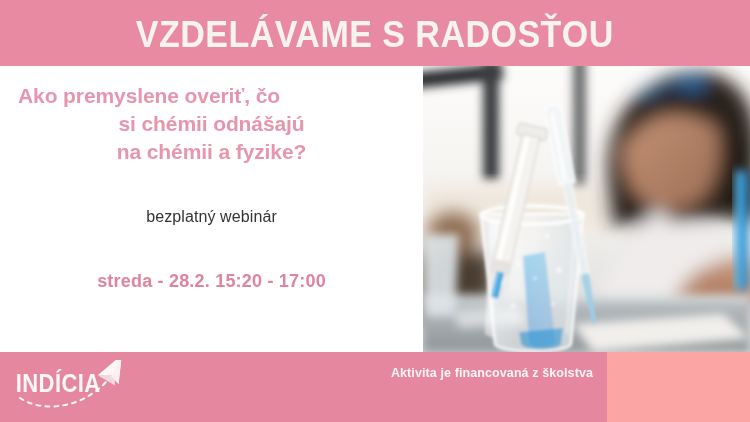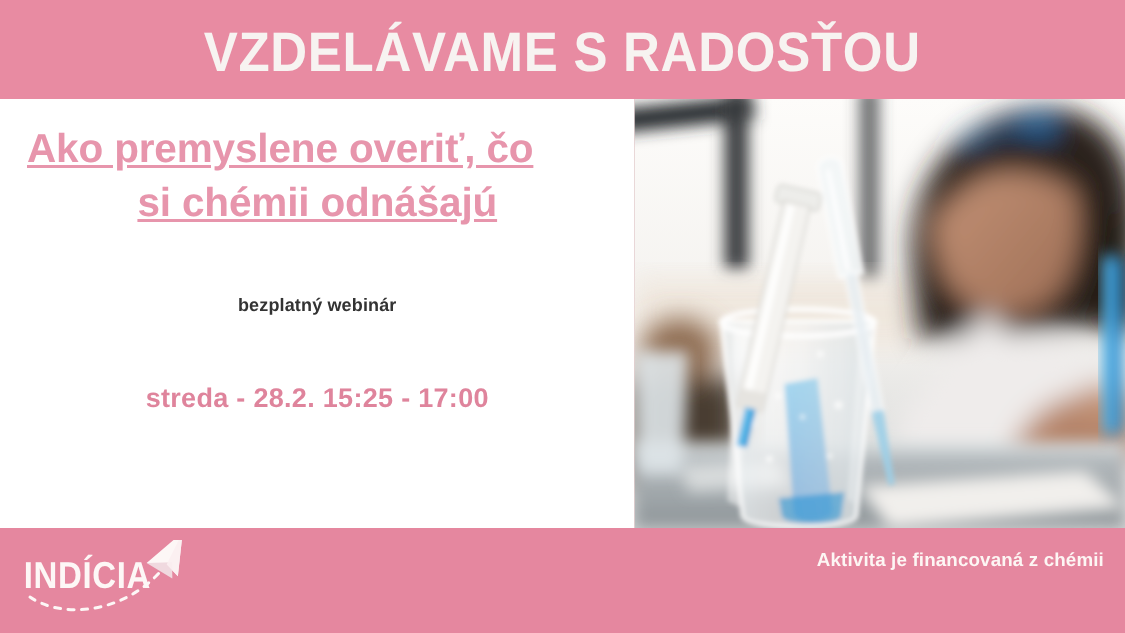--- a/index.html
+++ b/index.html
@@ -56,39 +56,38 @@
     background: #ffffff;
     box-sizing: border-box;
     padding: 16px 12px 0 12px;
     display: flex;
     flex-direction: column;
     align-items: center;
   }
 
   .headline {
     color: #e795ac;
-    font-size: 27px;
+    font-size: 21px;
     font-weight: bold;
     line-height: 1.33;
     text-align: center;
     letter-spacing: -0.1px;
     margin: 0;
     width: 100%;
-    text-decoration: underline;
   }
   .headline .ln {
     display: block;
     white-space: nowrap;
   }
   .headline .ln-1 { text-align: left; padding-left: 6px; }
 
   .subtitle {
     color: #333333;
-    font-size: 12px;
-    font-weight: bold;
+    font-size: 16px;
+    font-weight: normal;
     text-align: center;
     margin: 0;
     padding-top: 42px;
     letter-spacing: 0.1px;
   }
 
   .datetime {
     color: #df849c;
     font-size: 18px;
     font-weight: bold;
@@ -108,21 +107,21 @@
     overflow: hidden;
     background: #cfd4d6;
   }
   .photo-svg { display: block; width: 327px; height: 286px; }
 
   
   .footer-band {
     position: absolute;
     left: 0;
     top: 352px;
-    width: 750px;
+    width: 607px;
     height: 70px;
     background: #e5879f;
   }
 
   .logo {
     position: absolute;
     left: 14px;
     top: 8px;
     width: 120px;
     height: 52px;
@@ -149,25 +148,26 @@
 
   <div class="header-band">
     <div class="header-title">VZDELÁVAME S RADOSŤOU</div>
   </div>
 
   <div class="left-col">
 
     <div class="headline">
       <span class="ln ln-1">Ako premyslene overiť, čo</span>
       <span class="ln">si chémii odnášajú</span>
+      <span class="ln">na chémii a fyzike?</span>
     </div>
 
     <div class="subtitle">bezplatný webinár</div>
 
-    <div class="datetime">streda - 28.2. 15:25 - 17:00</div>
+    <div class="datetime">streda - 28.2. 15:20 - 17:00</div>
   </div>
 
   <div class="photo">
     <svg class="photo-svg" viewBox="0 0 327 286" preserveAspectRatio="xMidYMid slice">
       <defs>
         <linearGradient id="bgWin" x1="0" y1="0" x2="0" y2="1">
           <stop offset="0%" stop-color="#fdfcfa"></stop>
           <stop offset="55%" stop-color="#f3f1ee"></stop>
           <stop offset="100%" stop-color="#cfd2d2"></stop>
         </linearGradient>
@@ -309,17 +309,17 @@
           <path d="M0,10 L30,0 L16,26 L12,16 Z" fill="#fdf7f6"></path>
           <path d="M0,10 L16,16 L12,26 Z" fill="#f0d9df"></path>
           <path d="M30,0 L12,16 L16,26 Z" fill="#fbeef1" opacity="0.9"></path>
         </g>
 
         <path d="M6,38 C26,52 66,50 92,22" fill="none" stroke="#fdf7f6" stroke-width="2" stroke-linecap="round" stroke-dasharray="4 5"></path>
       </svg>
     </div>
 
     <div class="funding">
-      <span>Aktivita je financovaná z chémii</span>
+      <span>Aktivita je financovaná z školstva</span>
     </div>
   </div>
 
 </div>
 
 </body></html>

